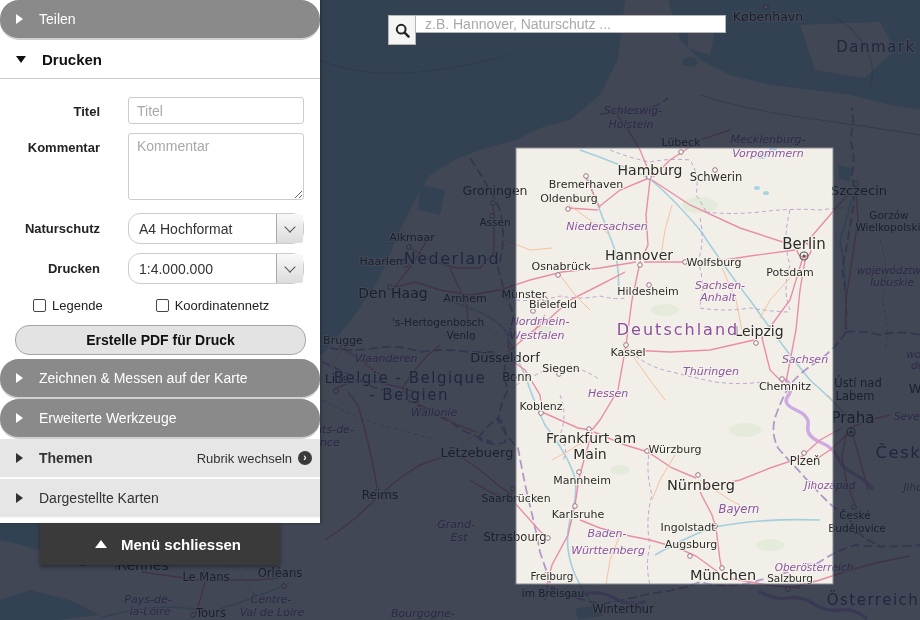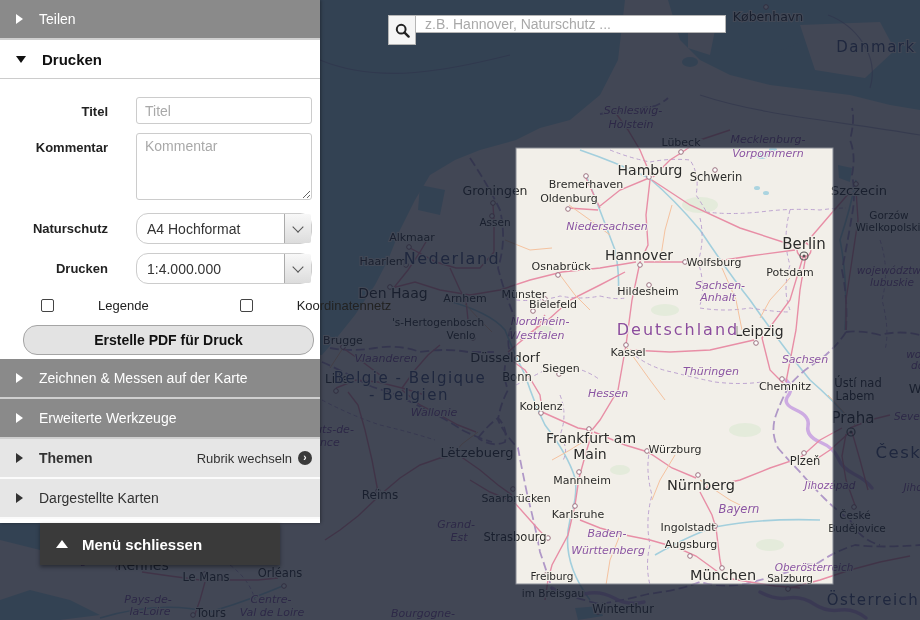--- a/index.html
+++ b/index.html
@@ -14,66 +14,66 @@
   .ml-region{fill:#8a55a3;font-style:italic;stroke:#f5f2ea;stroke-width:2px;paint-order:stroke;}
   .ml-country{fill:#46507a;letter-spacing:1.5px;stroke:#f5f2ea;stroke-width:2px;paint-order:stroke;}
   .ml-countryp{fill:#8b4d9e;letter-spacing:2px;stroke:#f5f2ea;stroke-width:2px;paint-order:stroke;}
   .mdot{fill:#fdfdfd;stroke:#9c7280;stroke-width:1;}
   #dim-overlay{position:absolute;left:0;top:0;pointer-events:none;}
 
   
   #sidebar{position:absolute;left:0;top:0;width:320px;height:523px;background:#fff;
            box-shadow:1px 0 3px rgba(0,0,0,.35);}
   .acc-head{height:38px;display:flex;align-items:center;cursor:pointer;}
-  .acc-head.gray{background:#8a8a8a;color:#fff;border-bottom:2px solid #cfcfcf;}
+  .acc-head.gray{background:#8a8a8a;color:#fff;border-bottom:2px solid #cfcfcf;border-radius:19px;}
   .acc-head.light{background:#e6e6e6;color:#333;border-bottom:2px solid #fbfbfb;text-align:right;}
   .acc-head.white{background:#fff;color:#111;font-weight:bold;border-bottom:1px solid #ccc;}
   .acc-head .txt{font-size:14px;}
   .acc-head.white .txt{font-size:15px;}
   .tri{width:0;height:0;margin:0 15px 0 16px;}
   .tri.right{border-top:5px solid transparent;border-bottom:5px solid transparent;border-left:7px solid currentColor;margin-right:16px;}
   .tri.down{border-left:5px solid transparent;border-right:5px solid transparent;border-top:7px solid currentColor;margin-right:16px;}
   .tri.up{border-left:6px solid transparent;border-right:6px solid transparent;border-bottom:8px solid currentColor;margin-right:14px;}
 
-  #print-form{padding:18px 16px 0 8px;}
+  #print-form{padding:18px 16px 0 0;}
   .frow{display:flex;margin-bottom:9px;}
   .frow .lbl{width:100px;text-align:right;font-weight:bold;font-size:13px;color:#222;
              padding-top:7px;flex:none;}
   .frow .fld{margin-left:28px;flex:1;}
   input.tx, textarea.tx{box-sizing:border-box;width:176px;border:1px solid #ccc;border-radius:3px;
       font-family:"Liberation Sans",sans-serif;font-size:14px;color:#333;padding:4px 8px;outline:none;}
   input.tx{height:27px;}
   textarea.tx{height:67px;resize:both;}
   ::placeholder{color:#a9a9a9;opacity:1;}
   .selbox{box-sizing:border-box;width:176px;height:31px;border:1px solid #ccc;border-radius:12px;
       background:#fff;display:flex;align-items:center;cursor:pointer;position:relative;}
   .selbox .val{font-size:14px;color:#333;padding-left:10px;flex:1;}
   .selbox .btn{width:26px;height:100%;border-left:1px solid #ababab;border-radius:0 2px 2px 0;
       background:linear-gradient(#f8f8f8,#dcdcdc);display:flex;align-items:center;justify-content:center;}
   .chev{width:7px;height:7px;border-right:1.5px solid #555;border-bottom:1.5px solid #555;
       transform:rotate(45deg);margin-top:-4px;}
-  #check-row{display:flex;align-items:center;margin:14px 0 12px 33px;gap:38px;}
+  #check-row{display:flex;align-items:center;margin:14px 0 12px 33px;}
   .cb{width:11px;height:11px;border:1px solid #444;border-radius:2px;background:#fff;
       display:inline-block;margin-right:6px;flex:none;cursor:pointer;}
   .cb-label{font-size:13px;color:#222;}
   #cb2{margin-left:53px;}
   #pdf-btn{display:block;margin:0 14px 0 15px;width:291px;height:30px;background:#e3e3e3;
       border:1px solid #a5a5a5;border-radius:14px;font-family:"Liberation Sans",sans-serif;
       font-weight:bold;font-size:14px;color:#111;cursor:pointer;}
   #acc-bottom{position:absolute;left:0;top:359px;width:320px;}
 
   #themen-right{margin-left:auto;display:flex;align-items:center;margin-right:8px;}
   #themen-right .rw{font-size:13px;color:#333;}
   .circ-arrow{width:14px;height:14px;border-radius:50%;background:#3a3a3a;color:#fff;
       display:inline-flex;align-items:center;justify-content:center;font-size:10px;font-weight:bold;
       margin-left:6px;line-height:1;}
 
   
   #menu-close{position:absolute;left:40px;top:523px;width:240px;height:42px;background:#3a3a3a;
-      color:#fff;display:flex;align-items:center;cursor:pointer;
+      color:#fff;display:flex;align-items:center;justify-content:center;cursor:pointer;
       box-shadow:0 2px 4px rgba(0,0,0,.4);}
   #menu-close .txt{font-size:15px;font-weight:bold;}
 
   
   #search-bar{position:absolute;left:388px;top:15px;display:flex;height:30px;}
   #search-icon-btn{width:28px;height:30px;box-sizing:border-box;background:#f5f5f5;
       border:1px solid #b5b5b5;display:flex;align-items:center;justify-content:center;cursor:pointer;}
   #search-input{width:310px;height:18px;box-sizing:border-box;border:1px solid #b5b5b5;border-left:none;
       font-family:"Liberation Sans",sans-serif;font-size:14px;color:#333;padding:0 9px;outline:none;background:#fff;}
 </style>

